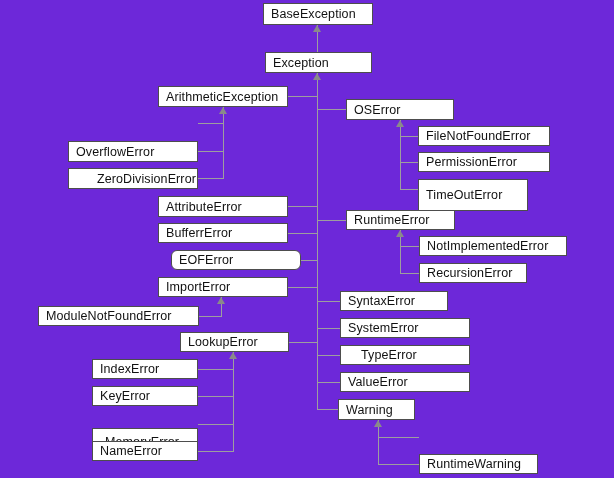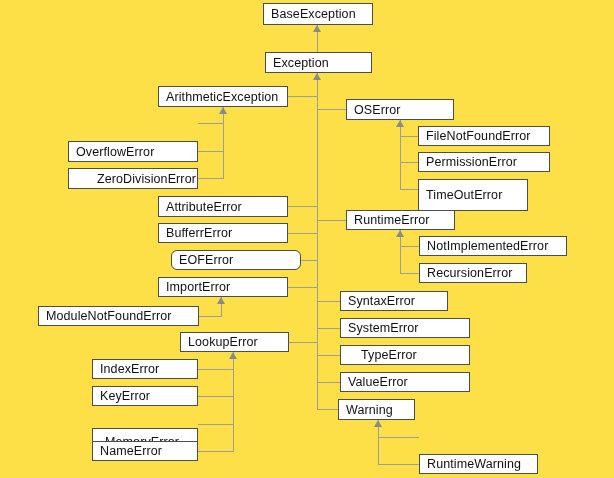--- a/index.html
+++ b/index.html
@@ -5,21 +5,21 @@
   html, body {
     margin: 0;
     padding: 0;
     background: #ffffff;
     font-family: "Liberation Sans", "DejaVu Sans", sans-serif;
   }
   #canvas {
     position: relative;
     width: 614px;
     height: 478px;
-    background: #fde047;
+    background: #6d28d9;
     overflow: hidden;
   }
   .node {
     position: absolute;
     box-sizing: border-box;
     background: #ffffff;
     border: 1.5px solid #4d4d4d;
     display: flex;
     align-items: center;
     padding-left: 7px;

